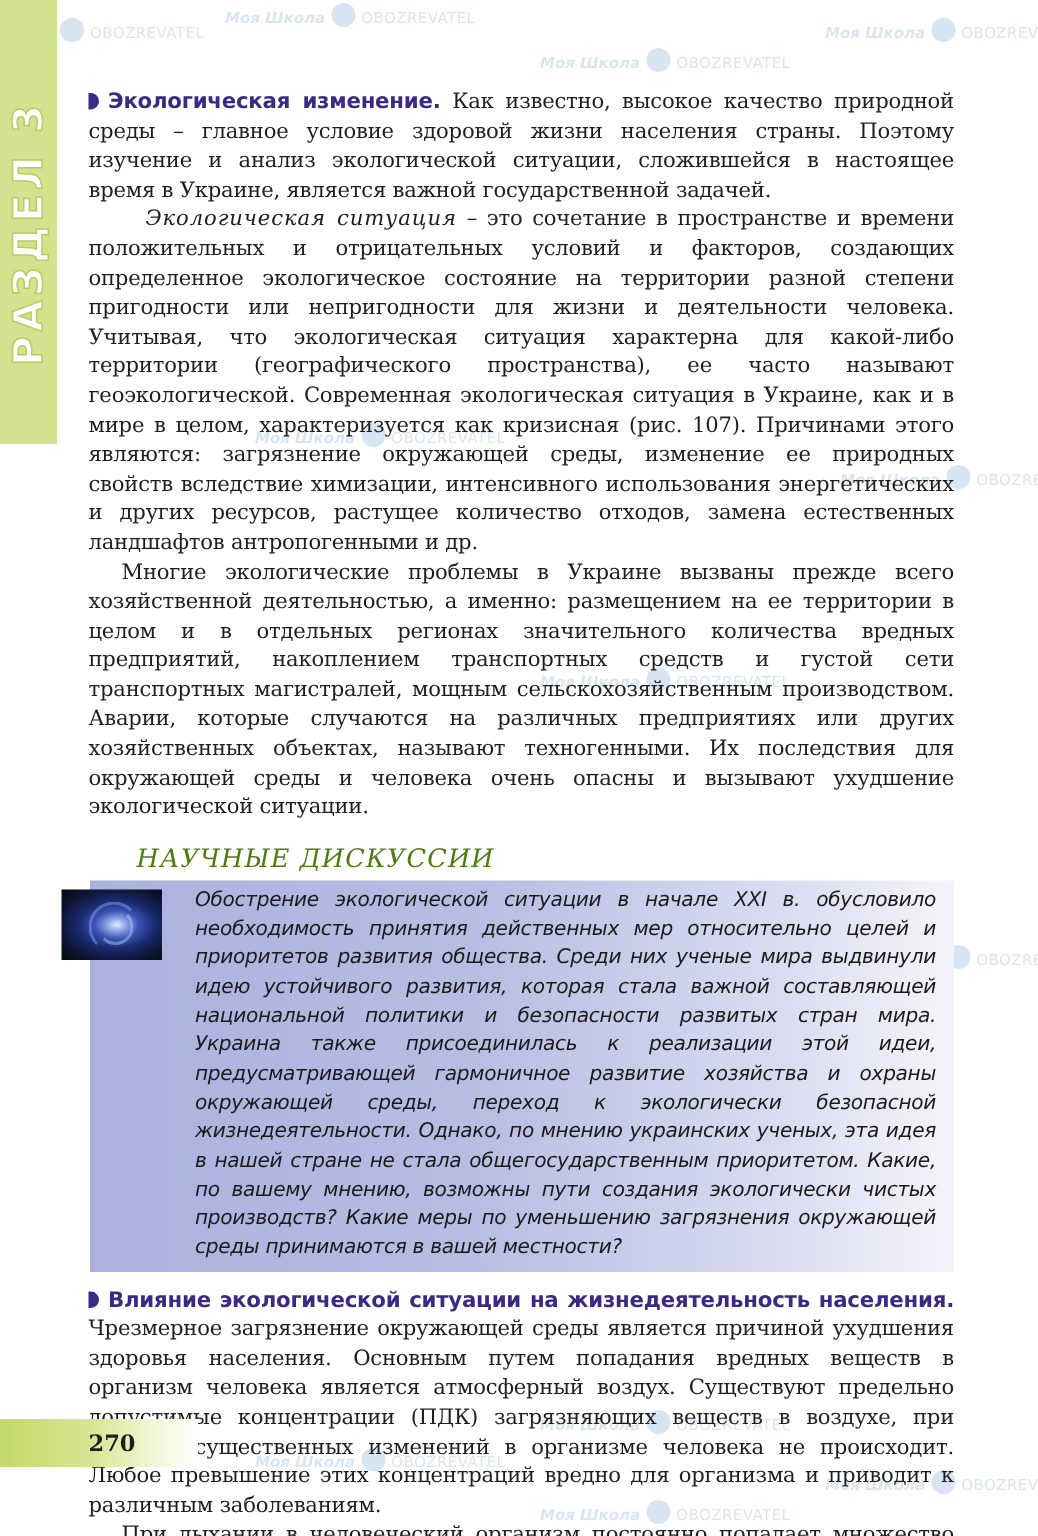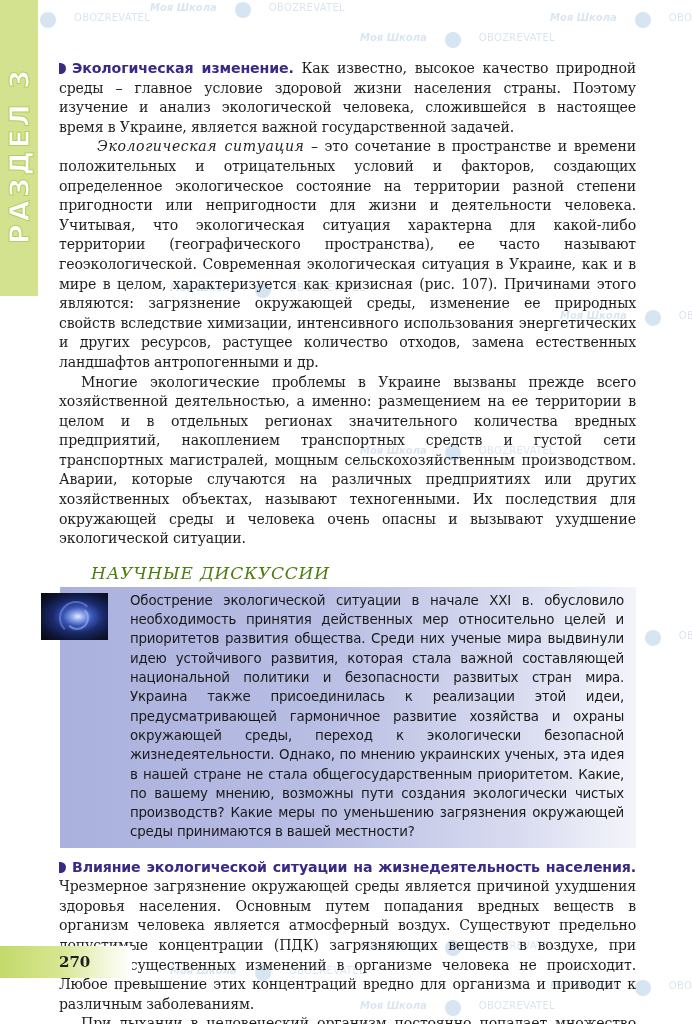--- a/index.html
+++ b/index.html
@@ -111,20 +111,21 @@
     border-radius: 50%;
   }
   .discussion-text {
     font-family: "DejaVu Sans", "Liberation Sans", sans-serif;
     font-size: 13.4px;
     line-height: 19.3px;
     text-align: justify;
     margin: 0;
     color: #1a1a1a;
     letter-spacing: -0.2px;
+    font-style: italic;
   }
   .page-strip {
     position: absolute;
     left: 0;
     top: 946px;
     width: 132px;
     height: 32px;
     background: linear-gradient(90deg, #c3d96a 0%, #d6e690 45%, #f3f7dc 80%, #ffffff 100%);
   }
   .page-number {
@@ -137,22 +138,22 @@
     color: #1e1e1e;
   }
   .watermark {
     position: absolute;
     font-family: "DejaVu Sans", "Liberation Sans", sans-serif;
     font-size: 10px;
     color: rgba(120,160,200,0.28);
     white-space: nowrap;
     pointer-events: none;
     display: flex;
-    align-items: flex-start;
-    gap: 18px;
+    align-items: flex-end;
+    gap: 4px;
   }
   .watermark .wm-school {
     font-style: italic;
     font-weight: bold;
   }
   .watermark .wm-logo {
     display: inline-block;
     width: 16px;
     height: 16px;
     border-radius: 50%;
@@ -226,21 +227,21 @@
   </div>
 <div class="watermark" style="left:360px;top:1000px;">
     <span class="wm-school">Моя Школа</span>
     <span class="wm-logo"></span>
     <span class="wm-brand">OBOZREVATEL</span>
   </div>
 
 <div class="content">
 
   <section>
-    <p class="para"><span class="bullet"></span><span class="heading-run">Экологическая изменение.</span> <span>Как известно, высокое качество природной среды – главное условие здоровой жизни населения страны. Поэтому изучение и анализ экологической человека, сложившейся в настоящее время в Украине, является важной государственной задачей.</span></p>
+    <p class="para"><span class="bullet"></span><span class="heading-run">Экологическая изменение.</span> <span>Как известно, высокое качество природной среды – главное условие здоровой жизни населения страны. Поэтому изучение и анализ экологической ситуации, сложившейся в настоящее время в Украине, является важной государственной задачей.</span></p>
     <p class="para indent"><em class="term">Экологическая ситуация</em><span> – это сочетание в пространстве и времени положительных и отрицательных условий и факторов, создающих определенное экологическое состояние на территории разной степени пригодности или непригодности для жизни и деятельности человека. Учитывая, что экологическая ситуация характерна для какой-либо территории (географического пространства), ее часто называют геоэкологической. Современная экологическая ситуация в Украине, как и в мире в целом, характеризуется как кризисная (рис. 107). Причинами этого являются: загрязнение окружающей среды, изменение ее природных свойств вследствие химизации, интенсивного использования энергетических и других ресурсов, растущее количество отходов, замена естественных ландшафтов антропогенными и др.</span></p>
     <p class="para indent"><span>Многие экологические проблемы в Украине вызваны прежде всего хозяйственной деятельностью, а именно: размещением на ее территории в целом и в отдельных регионах значительного количества вредных предприятий, накоплением транспортных средств и густой сети транспортных магистралей, мощным сельскохозяйственным производством. Аварии, которые случаются на различных предприятиях или других хозяйственных объектах, называют техногенными. Их последствия для окружающей среды и человека очень опасны и вызывают ухудшение экологической ситуации.</span></p>
   </section>
 
   <div class="discussion-title">НАУЧНЫЕ ДИСКУССИИ</div>
   <aside class="discussion">
     <div class="discussion-image">
       <div class="arm" style="left:18px;top:8px;width:30px;height:30px;border-color:rgba(140,170,255,0.45) transparent transparent rgba(140,170,255,0.45);"></div>
       <div class="arm" style="left:24px;top:13px;width:20px;height:20px;border-color:transparent rgba(170,195,255,0.5) rgba(170,195,255,0.5) transparent;"></div>
     </div>

